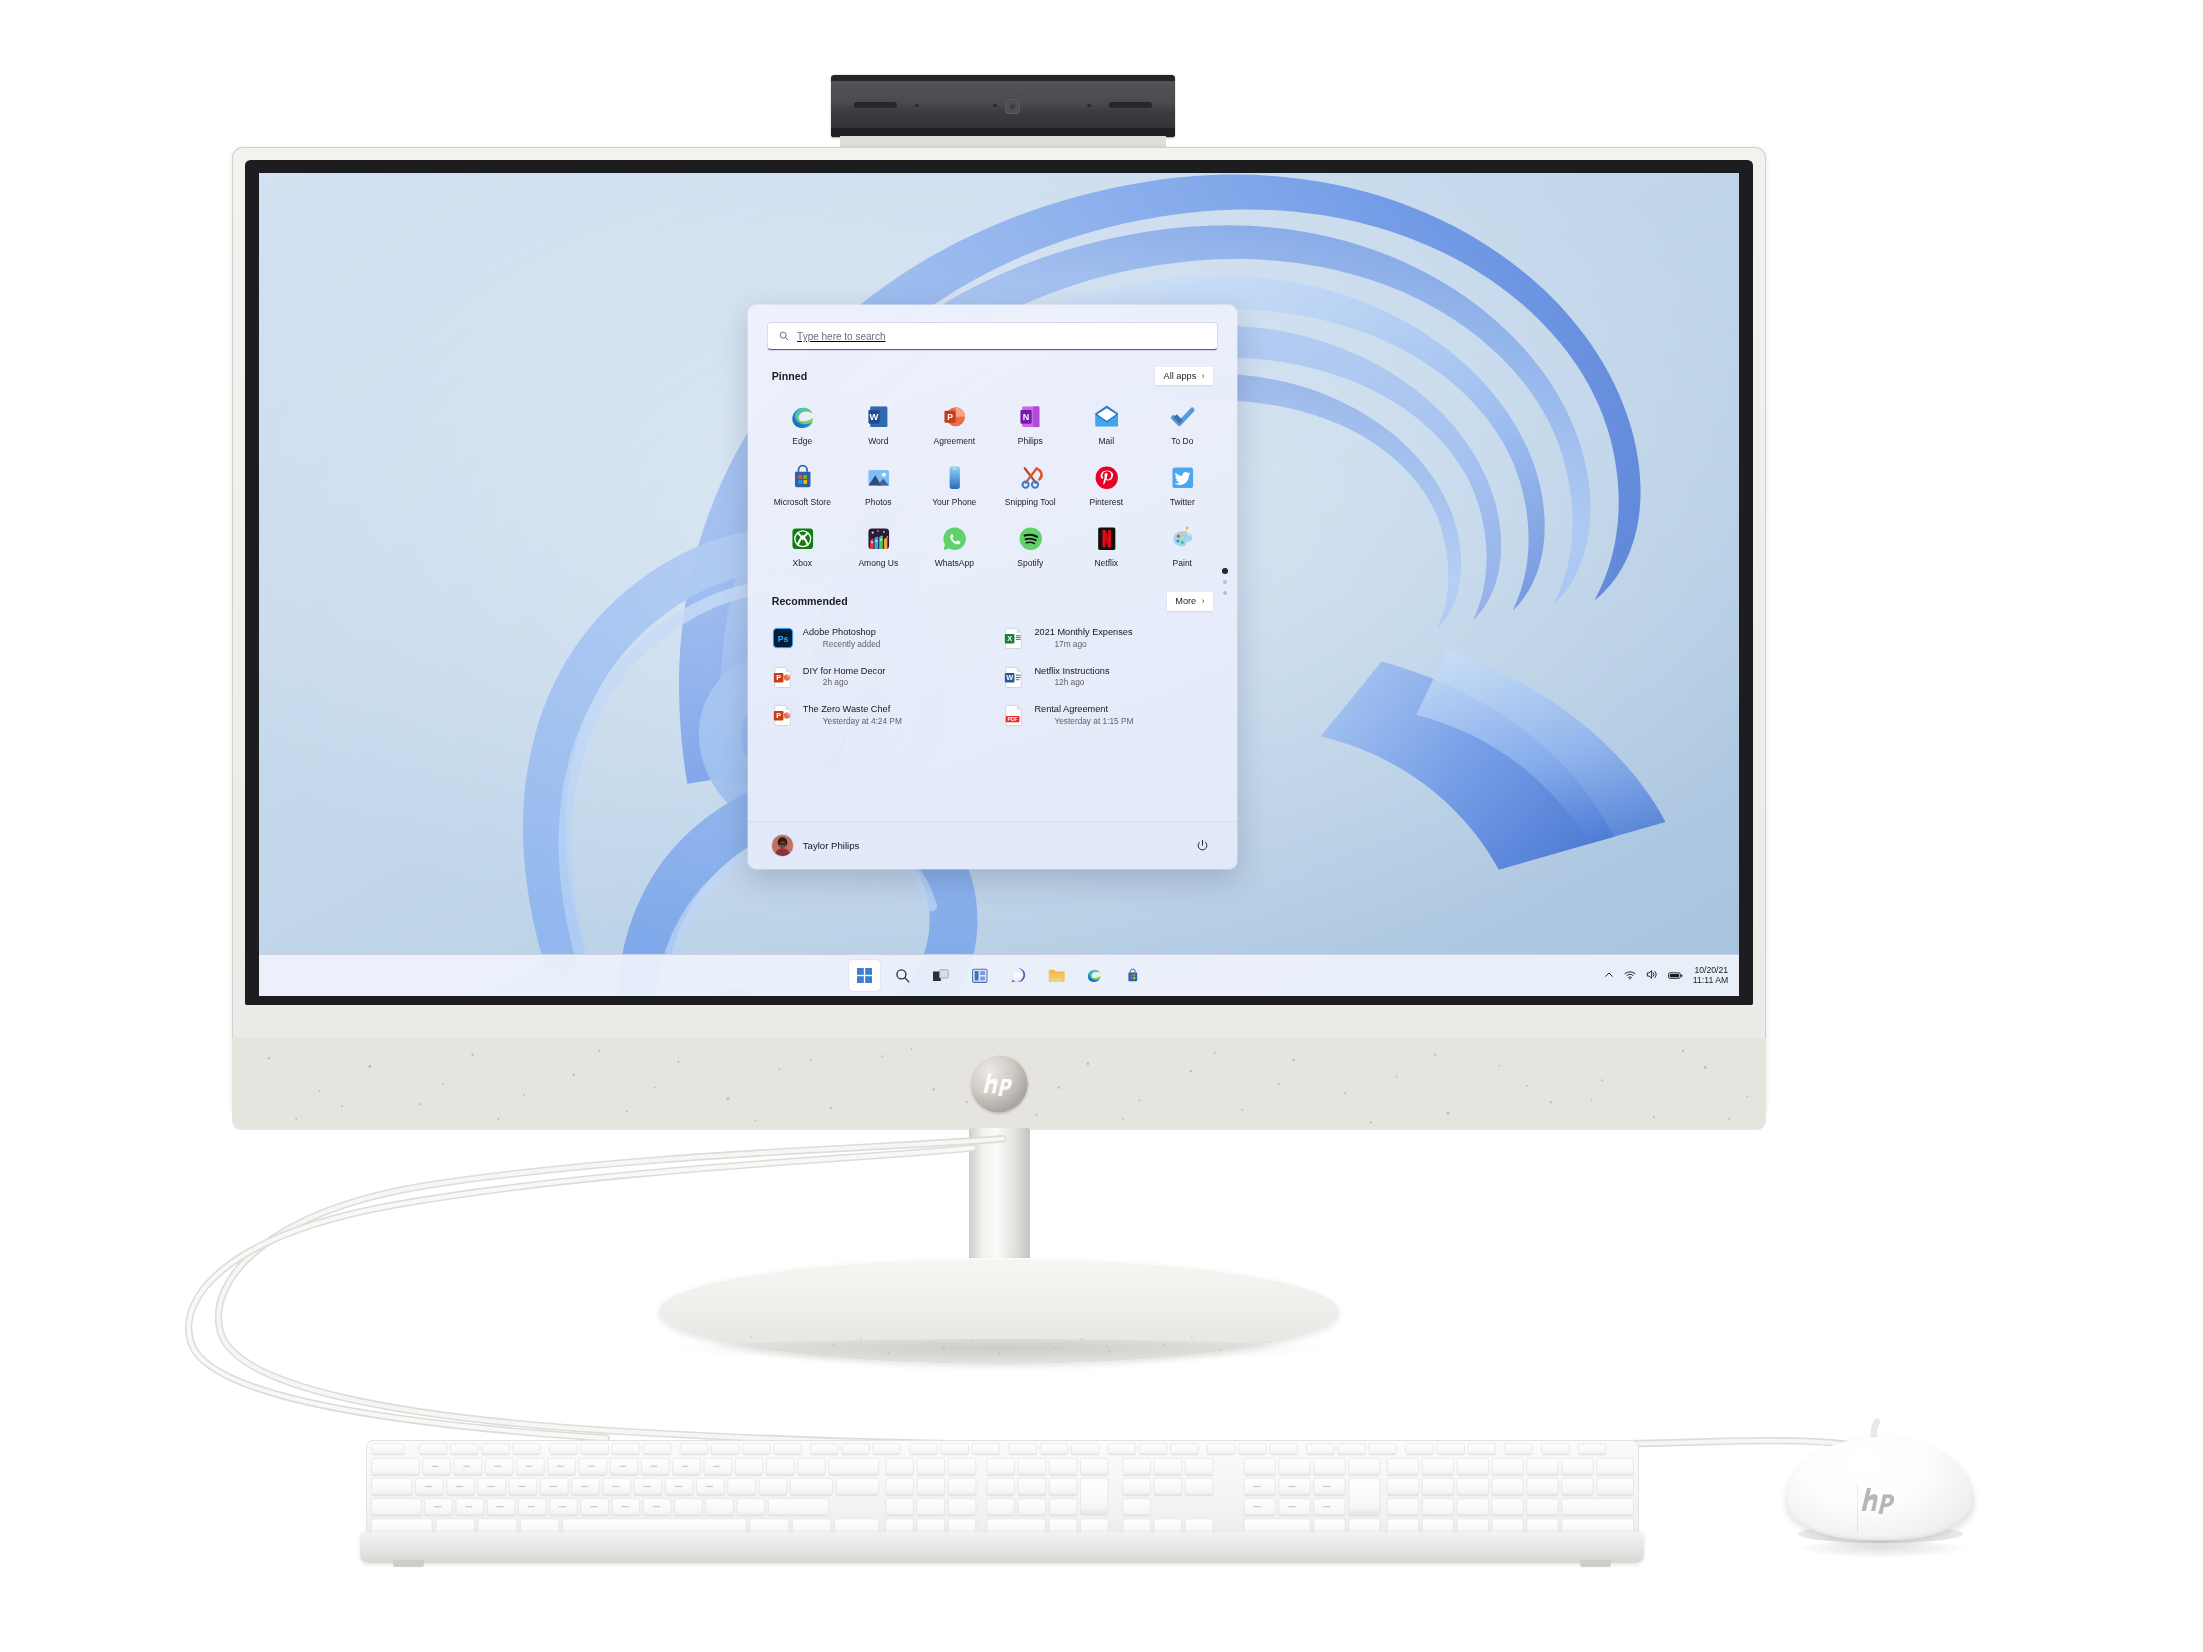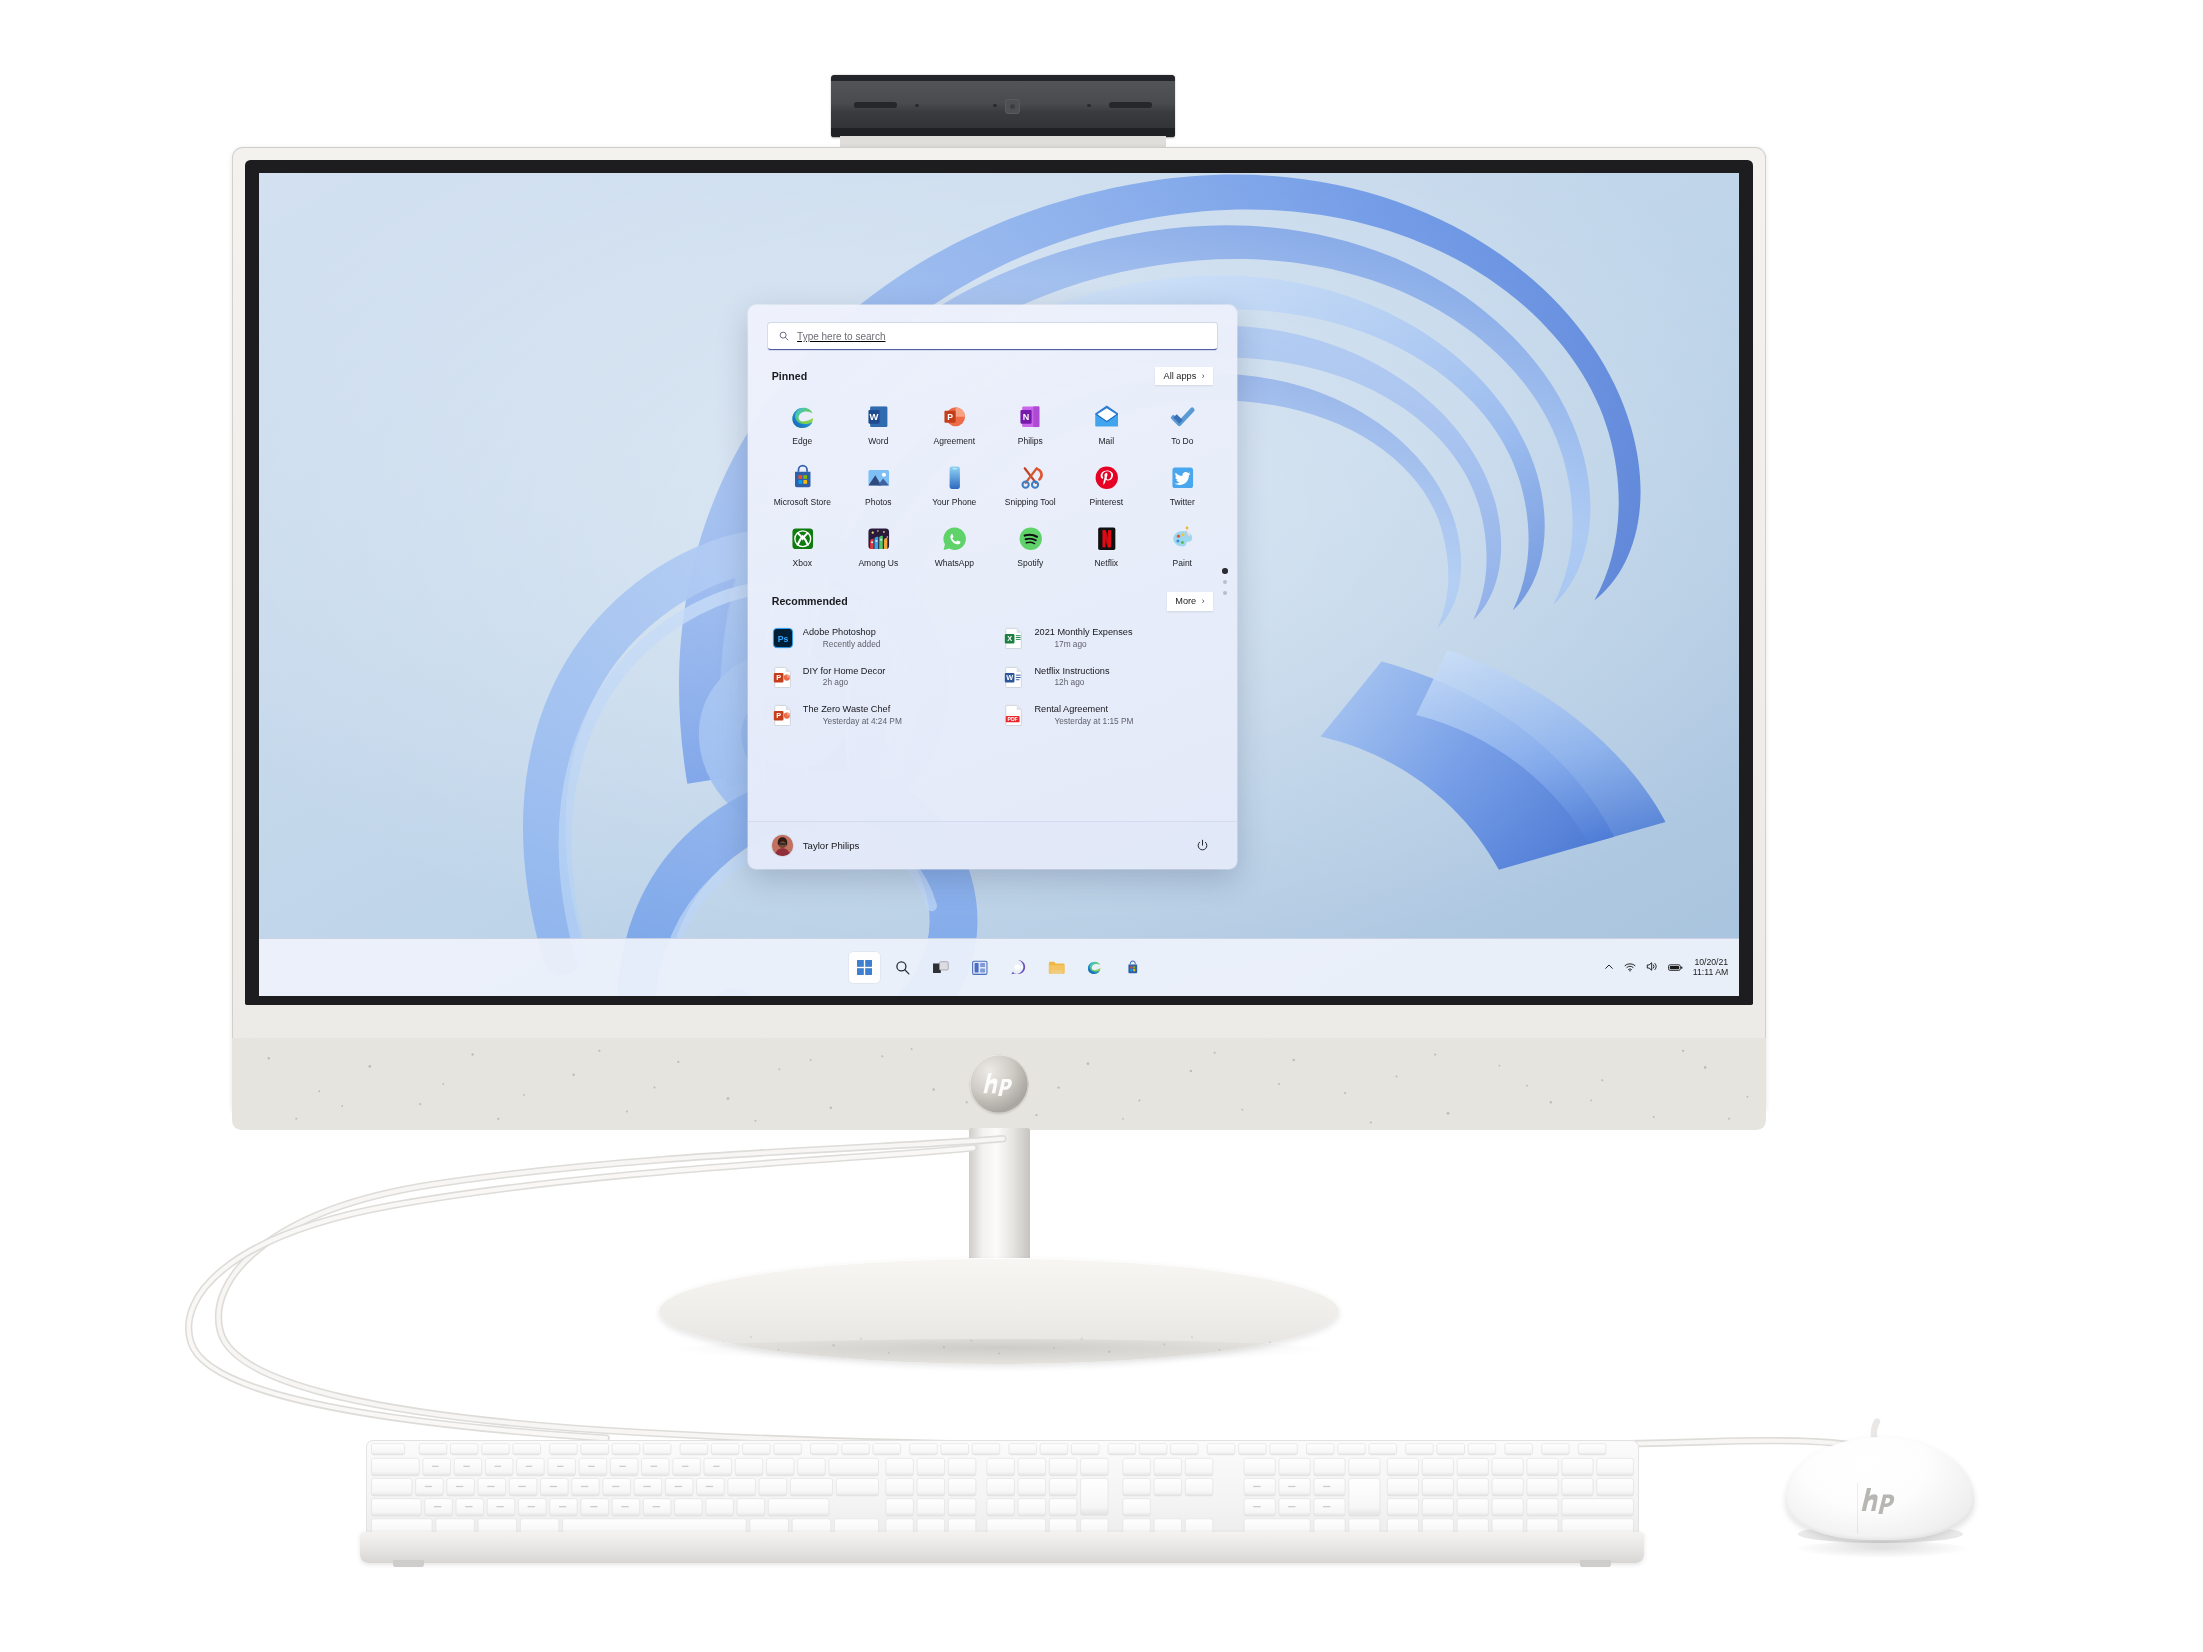--- a/index.html
+++ b/index.html
@@ -58,21 +58,21 @@
 
   
   .wall{ position:absolute; inset:0;
     background:
       radial-gradient(120% 95% at 50% 40%, #cfdff0 0%, #bcd3e8 45%, #aec8e2 100%);
   }
   .wall svg{ position:absolute; left:0; top:0; width:100%; height:100%; display:block; }
 
   
   .taskbar{
-    position:absolute; left:0; right:0; bottom:0; height:58px;
+    position:absolute; left:0; right:0; bottom:0; height:42px;
     background:rgba(238,242,251,.93);
     border-top:0.9px solid rgba(170,180,205,.5);
     display:flex; align-items:center; justify-content:center;
   }
   .tb-center{ display:flex; align-items:center; gap:7.3px; }
   .tb-btn{ width:31px; height:31px; border-radius:4.6px; display:flex; align-items:center;
     justify-content:center; }
   .tb-btn.active{ background:rgba(255,255,255,.92); box-shadow:0 0 0 0.9px rgba(0,0,0,.04); }
   .tb-tray{ position:absolute; right:11px; top:0; height:100%; display:flex; align-items:center; gap:10px; }
   .tray-clock{ font-size:8.7px; line-height:10.6px; color:#1b1b1b; text-align:right;

